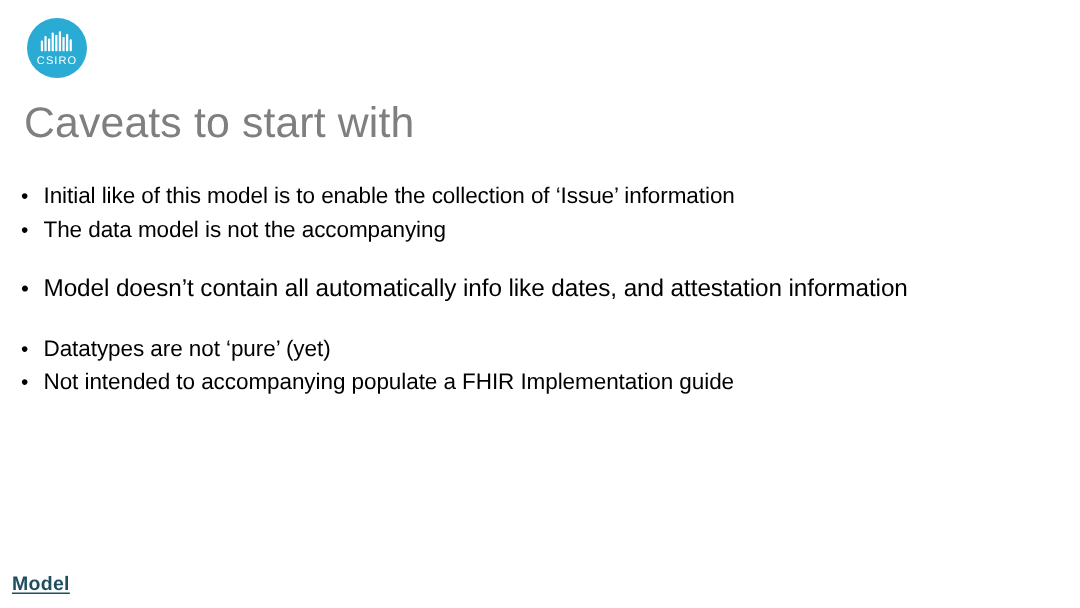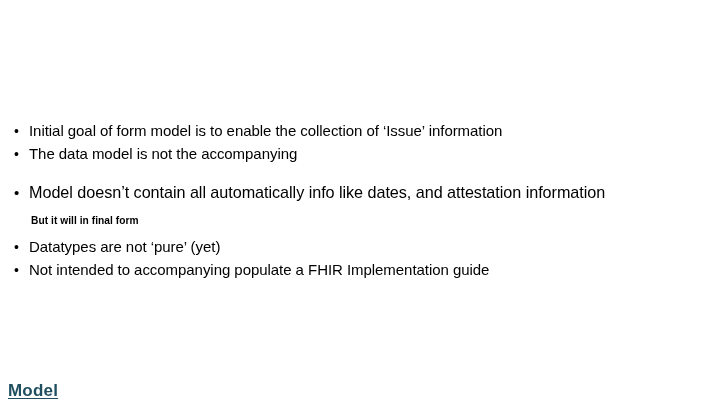--- a/index.html
+++ b/index.html
@@ -95,61 +95,78 @@
   .sp-a { height: 8px; }
   .sp-b { height: 7px; }
   .sp-c { height: 9px; }
   .sp-d { height: 8px; }
 
   
   .footer-link {
     position: absolute;
     left: 8px;
     top: 381px;
-    font-size: 17px;
+    font-size: 13px;
     font-weight: 700;
     color: #1f4e5f;
     text-decoration: underline;
     text-underline-offset: 2px;
     cursor: pointer;
     letter-spacing: 0.2px;
   }
 </style>
 </head>
 <body>
 
 <div class="slide">
 
+  <div class="logo">
+    <svg viewBox="0 0 40 40" xmlns="http://www.w3.org/2000/svg">
+      <circle cx="20" cy="20" r="20" fill="#29ABD3"></circle>
+      <g fill="#FFFFFF">
+        <rect x="9.2" y="15.0" width="1.5" height="7.2" rx="0.6"></rect>
+        <rect x="11.6" y="12.0" width="1.5" height="10.2" rx="0.6"></rect>
+        <rect x="14.0" y="13.6" width="1.5" height="8.6" rx="0.6"></rect>
+        <rect x="16.4" y="9.6" width="1.5" height="12.6" rx="0.6"></rect>
+        <rect x="18.8" y="11.2" width="1.5" height="11.0" rx="0.6"></rect>
+        <rect x="21.2" y="8.8" width="1.5" height="13.4" rx="0.6"></rect>
+        <rect x="23.6" y="12.6" width="1.5" height="9.6" rx="0.6"></rect>
+        <rect x="26.0" y="10.6" width="1.5" height="11.6" rx="0.6"></rect>
+        <rect x="28.4" y="14.2" width="1.5" height="8.0" rx="0.6"></rect>
+      </g>
+      <text x="20" y="30.4" text-anchor="middle" fill="#FFFFFF" font-family="Liberation Sans, sans-serif" font-size="7.4" letter-spacing="0.7">CSIRO</text>
+    </svg>
+  </div>
 
+  <div class="title">Caveats to start with</div>
 
   <div class="body-block">
 
     <div class="bullet-row">
       <span class="marker">•</span>
-      <span class="btext">Initial goal of form model is to enable the collection of ‘Issue’ information</span>
+      <span class="btext">Initial like of this model is to enable the collection of ‘Issue’ information</span>
     </div>
 
     <div class="bullet-row">
       <span class="marker">•</span>
       <span class="btext">The data model is not the accompanying</span>
     </div>
 
     <div class="sp-a"></div>
 
 
     <div class="sp-b"></div>
 
     <div class="bullet-row lg">
       <span class="marker">•</span>
       <span class="btext">Model doesn’t contain all automatically info like dates, and attestation information</span>
     </div>
 
     <div class="sp-c"></div>
 
-    <div class="subnote">But it will in final form</div>
 
     <div class="sp-d"></div>
 
     <div class="bullet-row">
       <span class="marker">•</span>
       <span class="btext">Datatypes are not ‘pure’ (yet)</span>
     </div>
 
     <div class="bullet-row">
       <span class="marker">•</span>

